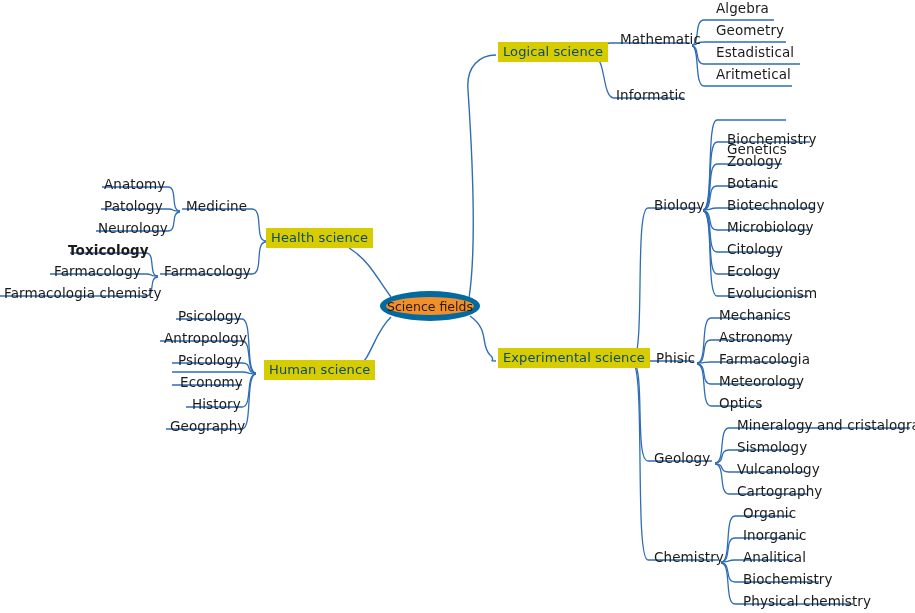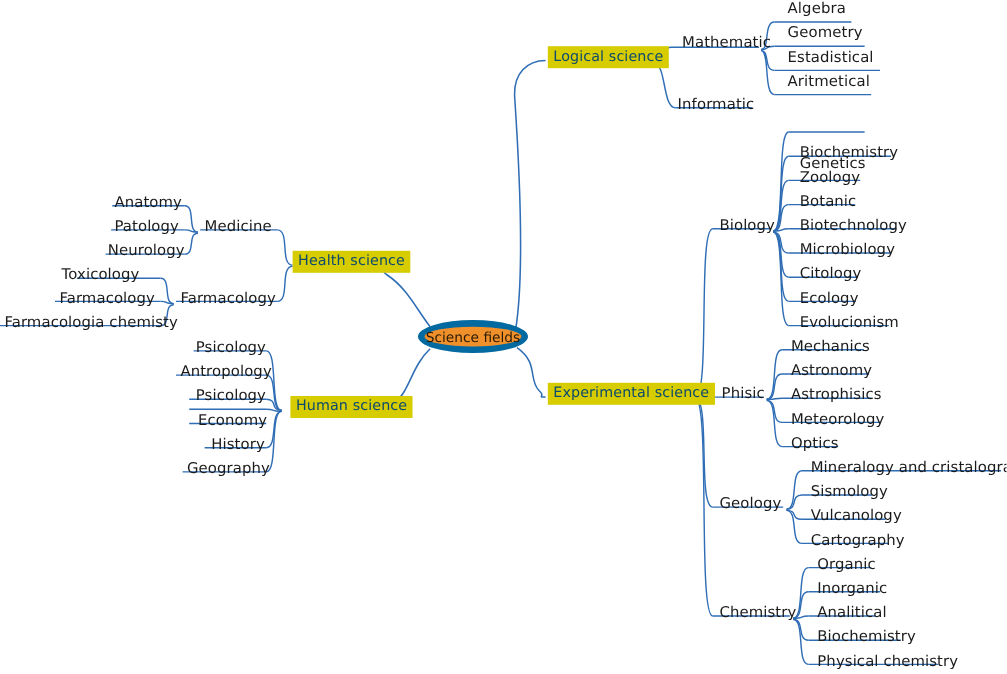--- a/index.html
+++ b/index.html
@@ -238,21 +238,21 @@
   <div class="node lvl2" style="left:656px;top:352px;">
     <span>Phisic</span>
   </div>
   <div class="node leaf" style="left:719px;top:309px;">
     <span>Mechanics</span>
   </div>
   <div class="node leaf" style="left:719px;top:331px;">
     <span>Astronomy</span>
   </div>
   <div class="node leaf" style="left:719px;top:353px;">
-    <span>Astrophisics</span>
+    <span>Farmacologia</span>
   </div>
   <div class="node leaf" style="left:719px;top:375px;">
     <span>Meteorology</span>
   </div>
   <div class="node leaf" style="left:719px;top:397px;">
     <span>Optics</span>
   </div>
 
   <div class="node lvl2" style="left:654px;top:452px;">
     <span>Geology</span>
@@ -300,21 +300,21 @@
   </div>
   <div class="node leaf" style="left:104px;top:178px;">
     <span>Anatomy</span>
   </div>
   <div class="node leaf" style="left:104px;top:200px;">
     <span>Patology</span>
   </div>
   <div class="node leaf" style="left:98px;top:222px;">
     <span>Neurology</span>
   </div>
-  <div class="node leaf" style="left:56px;top:244px;">
+  <div class="node leaf" style="left:68px;top:244px;font-weight:bold;">
     <span>Toxicology</span>
   </div>
   <div class="node leaf" style="left:54px;top:265px;">
     <span>Farmacology</span>
   </div>
   <div class="node leaf" style="left:4px;top:287px;">
     <span>Farmacologia chemisty</span>
   </div>
 
   <div class="node" style="left:264px;top:363px;">

